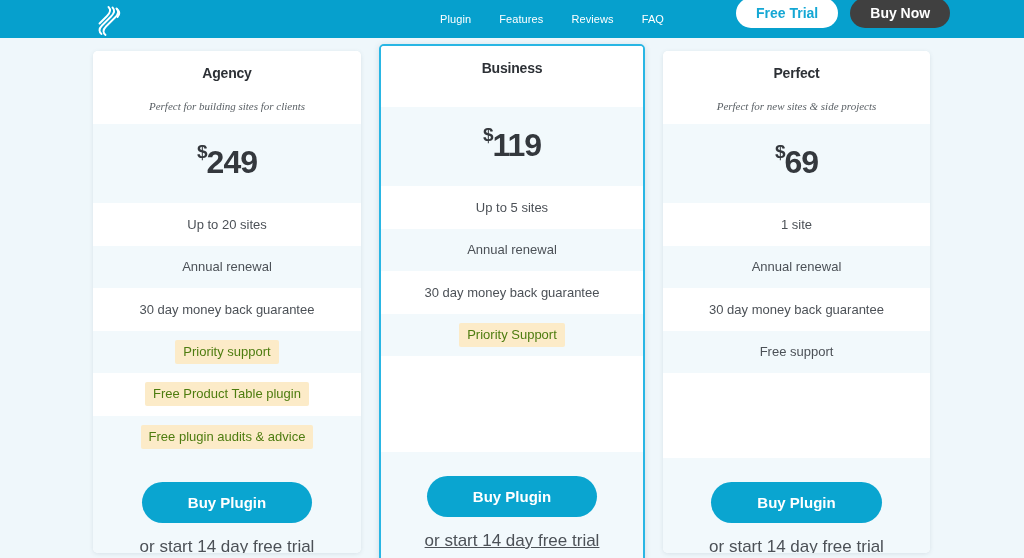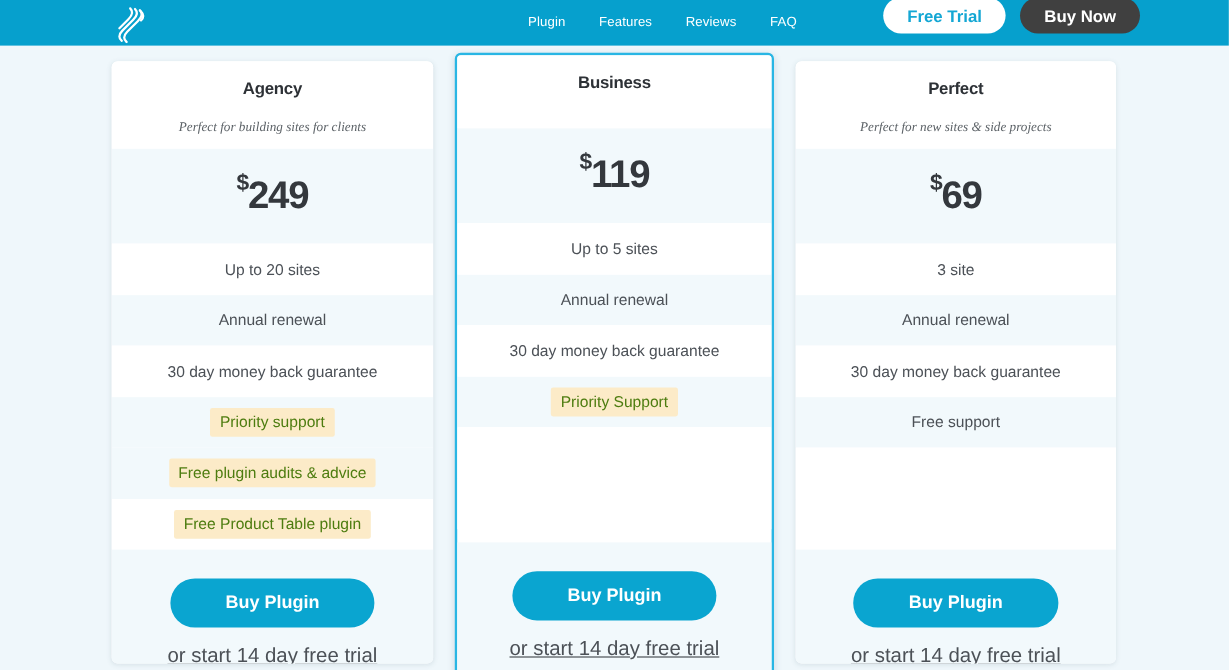--- a/index.html
+++ b/index.html
@@ -163,25 +163,25 @@
         </div>
       <div class="feat-row alt">
           <span>Annual renewal</span>
         </div>
       <div class="feat-row plain">
           <span>30 day money back guarantee</span>
         </div>
       <div class="feat-row alt">
           <span class="chip">Priority support</span>
         </div>
+      <div class="feat-row plain">
+          <span class="chip">Free Product Table plugin</span>
+        </div>
       <div class="feat-row alt">
           <span class="chip">Free plugin audits &amp; advice</span>
-        </div>
-      <div class="feat-row plain">
-          <span class="chip">Free Product Table plugin</span>
         </div>
     </div>
     <div class="cta">
       <button class="buy-btn">Buy Plugin</button>
       <a class="trial-link">or start 14 day free trial</a>
     </div>
   </div>
 
   <div class="card card-business">
     <div class="card-head">
@@ -219,21 +219,21 @@
   <div class="card card-starter">
     <div class="card-head">
       <div class="plan-name">Perfect</div>
       <div class="plan-tagline">Perfect for new sites &amp; side projects</div>
     </div>
     <div class="price-block">
       <span class="price-currency">$</span><span class="price-amount">69</span>
     </div>
     <div class="features">
       <div class="feat-row plain">
-          <span>3 site</span>
+          <span>1 site</span>
         </div>
       <div class="feat-row alt">
           <span>Annual renewal</span>
         </div>
       <div class="feat-row plain">
           <span>30 day money back guarantee</span>
         </div>
       <div class="feat-row alt">
           <span>Free support</span>
         </div>

